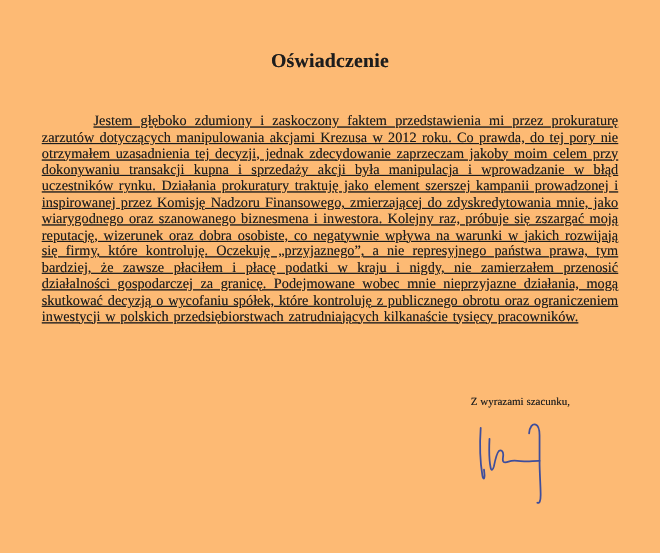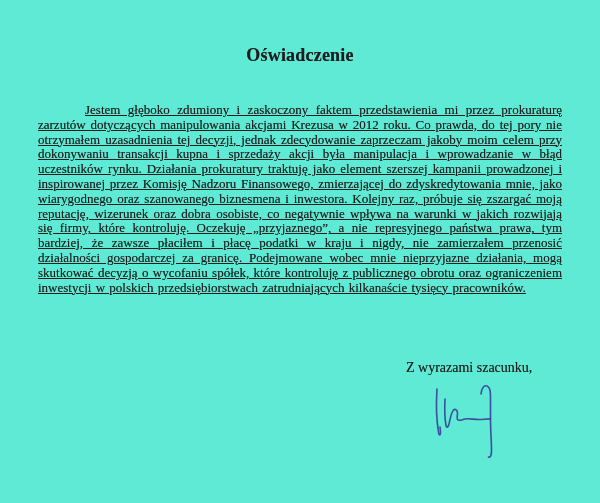--- a/index.html
+++ b/index.html
@@ -1,20 +1,20 @@
 <!DOCTYPE html>
 <html><head>
 <meta charset="utf-8">
 <style>
   html, body { margin: 0; padding: 0; }
   .page {
     position: relative;
     width: 600px;
     height: 503px;
-    background: #5eead4;
+    background: #fdba74;
     font-family: "Liberation Serif", serif;
     color: #1d1d1d;
     overflow: hidden;
   }
   .doc-title {
     position: absolute;
     top: 45px;
     left: 0;
     width: 100%;
     text-align: center;
@@ -33,22 +33,22 @@
     line-height: 14.8px;
     text-align: justify;
     text-indent: 47px;
     word-spacing: 1px;
     text-shadow: 0 0 0.5px rgba(30,30,30,0.55);
     text-decoration: underline;
   }
   .doc-closing {
     position: absolute;
     top: 360px;
-    left: 406px;
-    font-size: 14px;
+    left: 428px;
+    font-size: 10px;
     text-shadow: 0 0 0.5px rgba(30,30,30,0.55);
   }
   .signature-wrap {
     position: absolute;
     top: 382px;
     left: 424px;
     width: 90px;
     height: 82px;
   }
   .doc-name {

